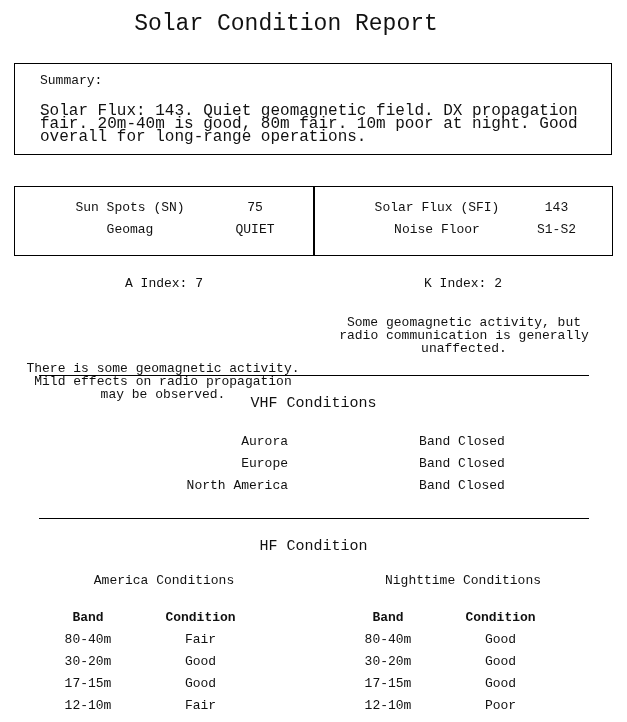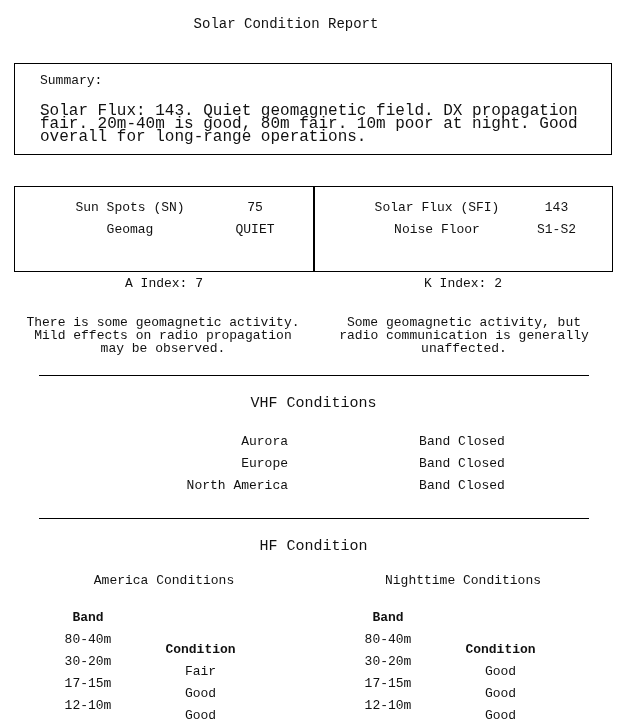--- a/index.html
+++ b/index.html
@@ -15,21 +15,21 @@
       font-family: "Liberation Mono", "DejaVu Sans Mono", monospace;
       color: #111111;
       font-size: 13px;
     }
     .title {
       position: absolute;
       top: 13px;
       left: 0;
       width: 572px;
       text-align: center;
-      font-size: 14px;
+      font-size: 23px;
       line-height: 22px;
     }
     .summary-box {
       position: absolute;
       left: 14px;
       top: 63px;
       width: 598px;
       height: 92px;
       border: 1px solid #000;
       box-sizing: border-box;
@@ -46,21 +46,21 @@
       top: 41px;
       width: 560px;
       line-height: 13px;
       font-size: 16px;
     }
     .stats-box {
       position: absolute;
       left: 14px;
       top: 186px;
       width: 599px;
-      height: 86px;
+      height: 70px;
       display: flex;
     }
     .stats-cell {
       width: 50%;
       height: 100%;
       border: 1px solid #000;
       box-sizing: border-box;
       position: relative;
     }
     .stats-row {
@@ -147,21 +147,20 @@
       position: absolute;
       left: 0;
       width: 100px;
       text-align: center;
     }
     .hf-row .cond {
       position: absolute;
       left: 100px;
       width: 125px;
       text-align: center;
-      margin-top: 32px;
     }
     .hf-row.header {
       font-weight: bold;
     }
   </style>
 </head>
 <body>
 
 <div class="title">Solar Condition Report</div>
 
@@ -187,21 +186,21 @@
       <span class="v" style="left:202px;width:80px;">143</span>
     </div>
     <div class="stats-row" style="top:32px;padding-left:24px;">
       <span class="k" style="left:40px;width:165px;">Noise Floor</span>
       <span class="v" style="left:202px;width:80px;">S1-S2</span>
     </div>
   </div>
 </div>
 
 <div class="index-title" style="left:14px;">A Index: 7</div>
-<div class="index-desc" style="left:23px;">There is some geomagnetic activity. Mild effects on radio propagation may be observed.</div>
+<div class="index-desc" style="left:23px;margin-top:46px;">There is some geomagnetic activity. Mild effects on radio propagation may be observed.</div>
 
 <div class="index-title" style="left:313px;">K Index: 2</div>
 <div class="index-desc" style="left:324px;">Some geomagnetic activity, but radio communication is generally unaffected.</div>
 
 <div class="divider" style="top:375px;"></div>
 
 <div class="section-title" style="top:394px;">VHF Conditions</div>
 
 <div class="vhf-row" style="top:431px;">
   <span class="region">Aurora</span>

